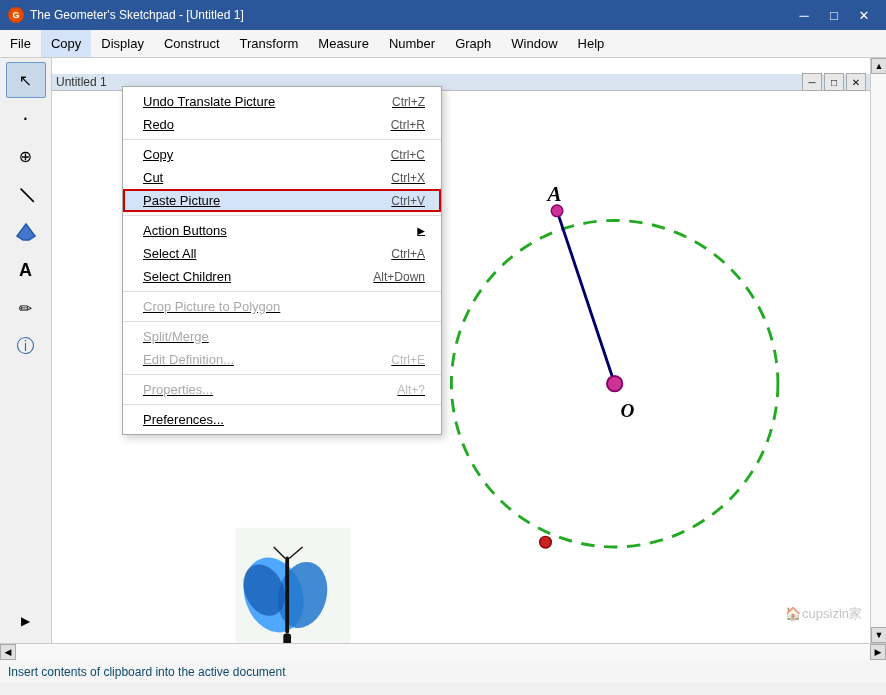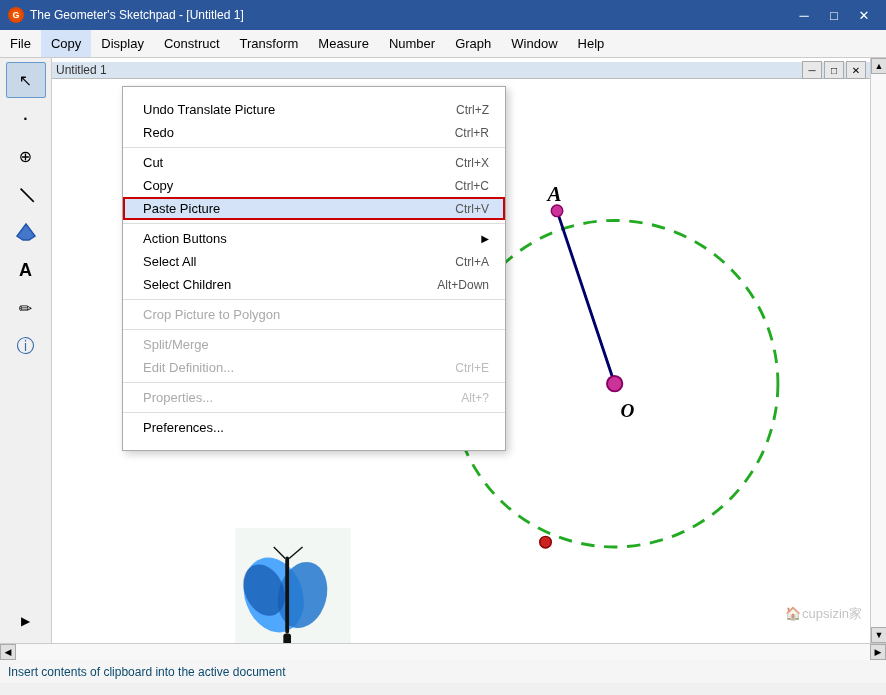--- a/index.html
+++ b/index.html
@@ -182,21 +182,21 @@
     
     .inner-titlebar {
       height: 17px;
       background: #d8e4f0;
       border-bottom: 1px solid #bbb;
       display: flex;
       align-items: center;
       justify-content: space-between;
       padding: 0 4px;
       position: absolute;
-      top: 4px; left: 0; right: 0;
+      top: 16px; left: 0; right: 0;
     }
     .inner-title-controls {
       display: flex;
       gap: 2px;
     }
     .inner-ctrl-btn {
       width: 20px;
       height: 18px;
       font-size: 10px;
       background: #e8e8e8;
@@ -205,26 +205,27 @@
       display: flex;
       align-items: center;
       justify-content: center;
     }
 
     
     .dropdown-menu {
       position: absolute;
       top: 28px;
       left: 70px;
-      width: 384px;
+      width: 320px;
       background: white;
       border: 1px solid #aaa;
       box-shadow: 3px 3px 8px rgba(0,0,0,0.2);
       z-index: 1000;
-      padding: 11px 0;
+      padding: 3px 0;
+      text-decoration: underline;
     }
     .menu-row {
       display: flex;
       align-items: center;
       justify-content: space-between;
       padding: 4px 16px 4px 20px;
       cursor: pointer;
       font-size: 13px;
       color: #000;
       min-height: 22px;
@@ -352,26 +353,26 @@
       <div class="menu-row">
         <span>Undo Translate Picture</span>
         <span class="menu-shortcut">Ctrl+Z</span>
       </div>
       <div class="menu-row">
         <span>Redo</span>
         <span class="menu-shortcut">Ctrl+R</span>
       </div>
       <div class="menu-separator"></div>
       <div class="menu-row">
+        <span>Copy</span>
+        <span class="menu-shortcut">Ctrl+C</span>
+      </div>
+      <div class="menu-row">
         <span>Cut</span>
         <span class="menu-shortcut">Ctrl+X</span>
-      </div>
-      <div class="menu-row">
-        <span>Copy</span>
-        <span class="menu-shortcut">Ctrl+C</span>
       </div>
       <div class="menu-row highlighted">
         <span>Paste Picture</span>
         <span class="menu-shortcut">Ctrl+V</span>
       </div>
       <div class="menu-separator"></div>
       <div class="menu-row">
         <span>Action Buttons</span>
         <span class="menu-arrow">▶</span>
       </div>

